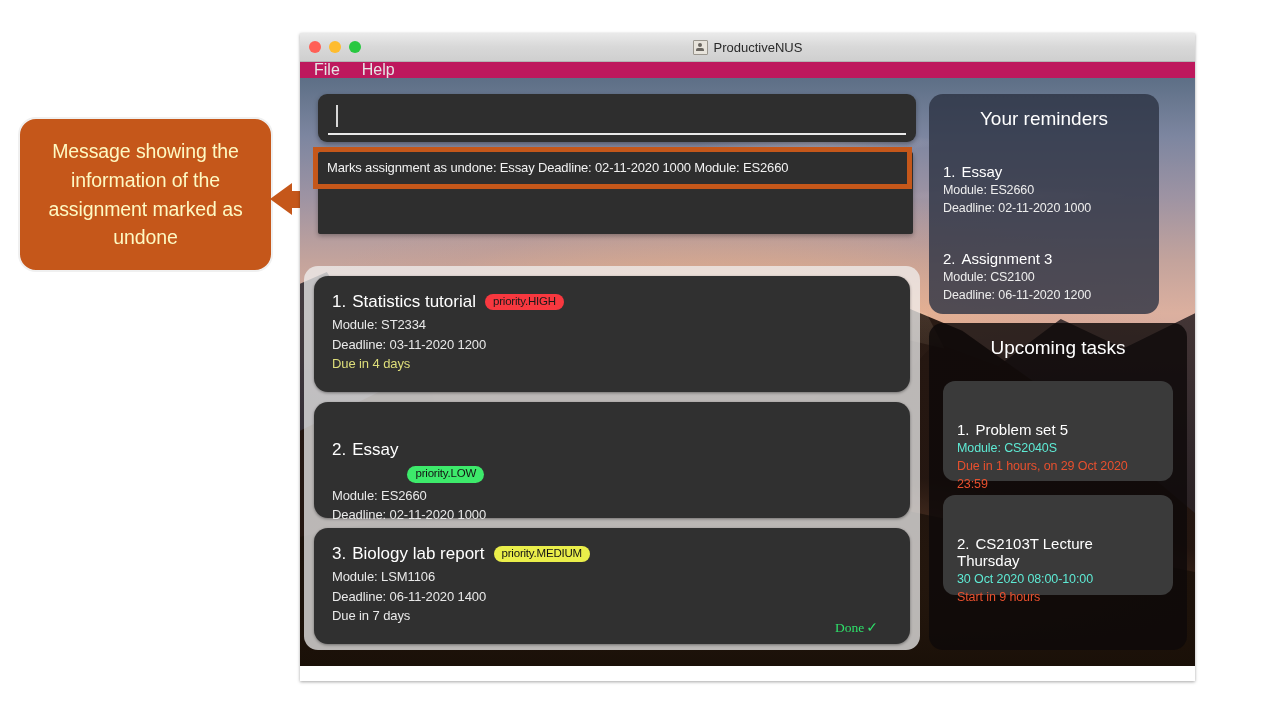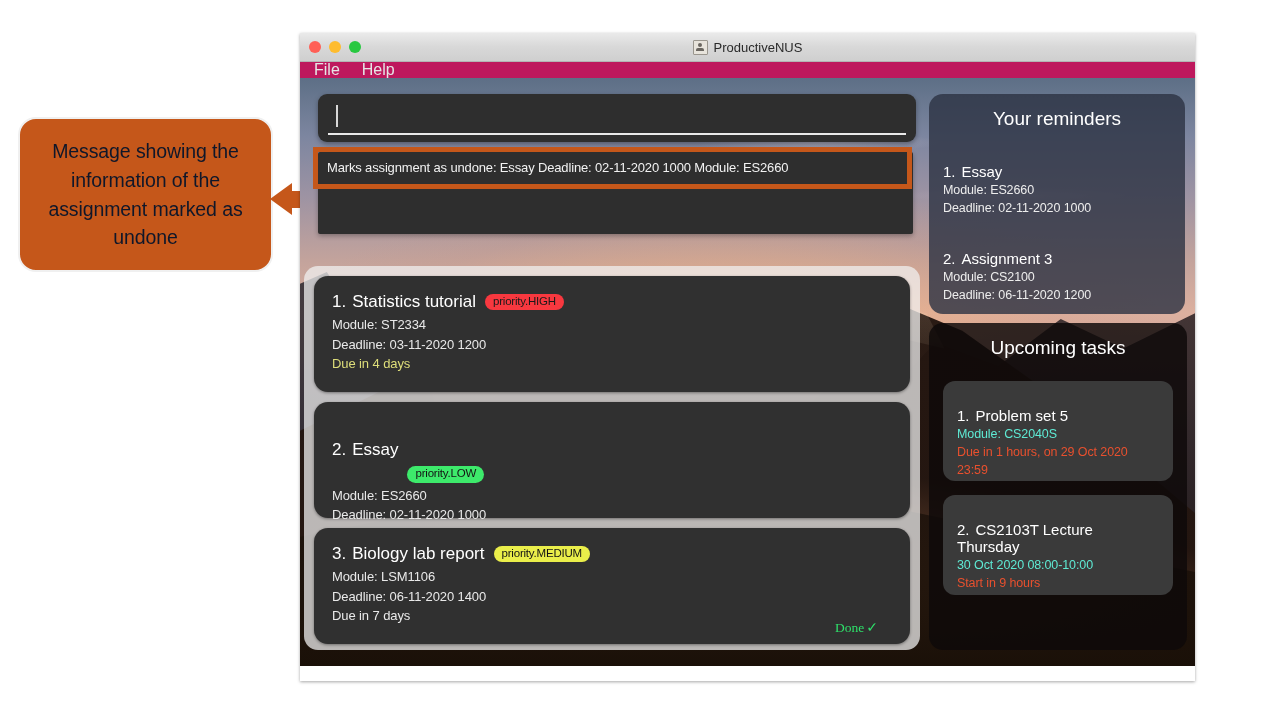--- a/index.html
+++ b/index.html
@@ -29,21 +29,21 @@
     background: #c5571a;
     border: 2px solid #f0f0f0;
     border-radius: 18px;
     box-sizing: border-box;
     display: flex;
     align-items: center;
     justify-content: center;
     padding: 6px 14px;
   }
   #callout .ctext {
-    color: #0f172a;
+    color: #fef9c3;
     font-size: 19.5px;
     line-height: 1.47;
     text-align: center;
     font-family: "Liberation Sans", sans-serif;
     letter-spacing: -0.1px;
   }
 
   
   #arrow-shaft {
     position: absolute;
@@ -361,21 +361,21 @@
     font-size: 13.5px;
     font-family: Liberation Serif, serif;
   }
   .done-flag .tick { margin-left: 2px; font-size: 14px; }
 
   
   #reminders-panel {
     position: absolute;
     left: 629px;
     top: 16px;
-    width: 256px;
+    width: 230px;
     height: 220px;
     background: rgba(44,50,66,0.80);
     border-radius: 14px;
     padding: 14px 14px 0 14px;
     box-sizing: border-box;
   }
   .panel-title {
     color: #ffffff;
     font-size: 19px;
     text-align: center;
@@ -408,21 +408,21 @@
     background: rgba(14,10,10,0.84);
     border-radius: 14px;
     padding: 14px 14px 0 14px;
     box-sizing: border-box;
   }
   .up-card {
     background: #3a3a3a;
     border-radius: 12px;
     height: 100px;
     margin-bottom: 14px;
-    padding: 26px 14px 0 14px;
+    padding: 40px 14px 0 14px;
     box-sizing: border-box;
   }
   .up-head {
     color: #ffffff;
     font-size: 15px;
     font-family: "Liberation Sans", sans-serif;
     margin-bottom: 1px;
   }
   .up-head .idx { margin-right: 6px; }
   .up-line {

